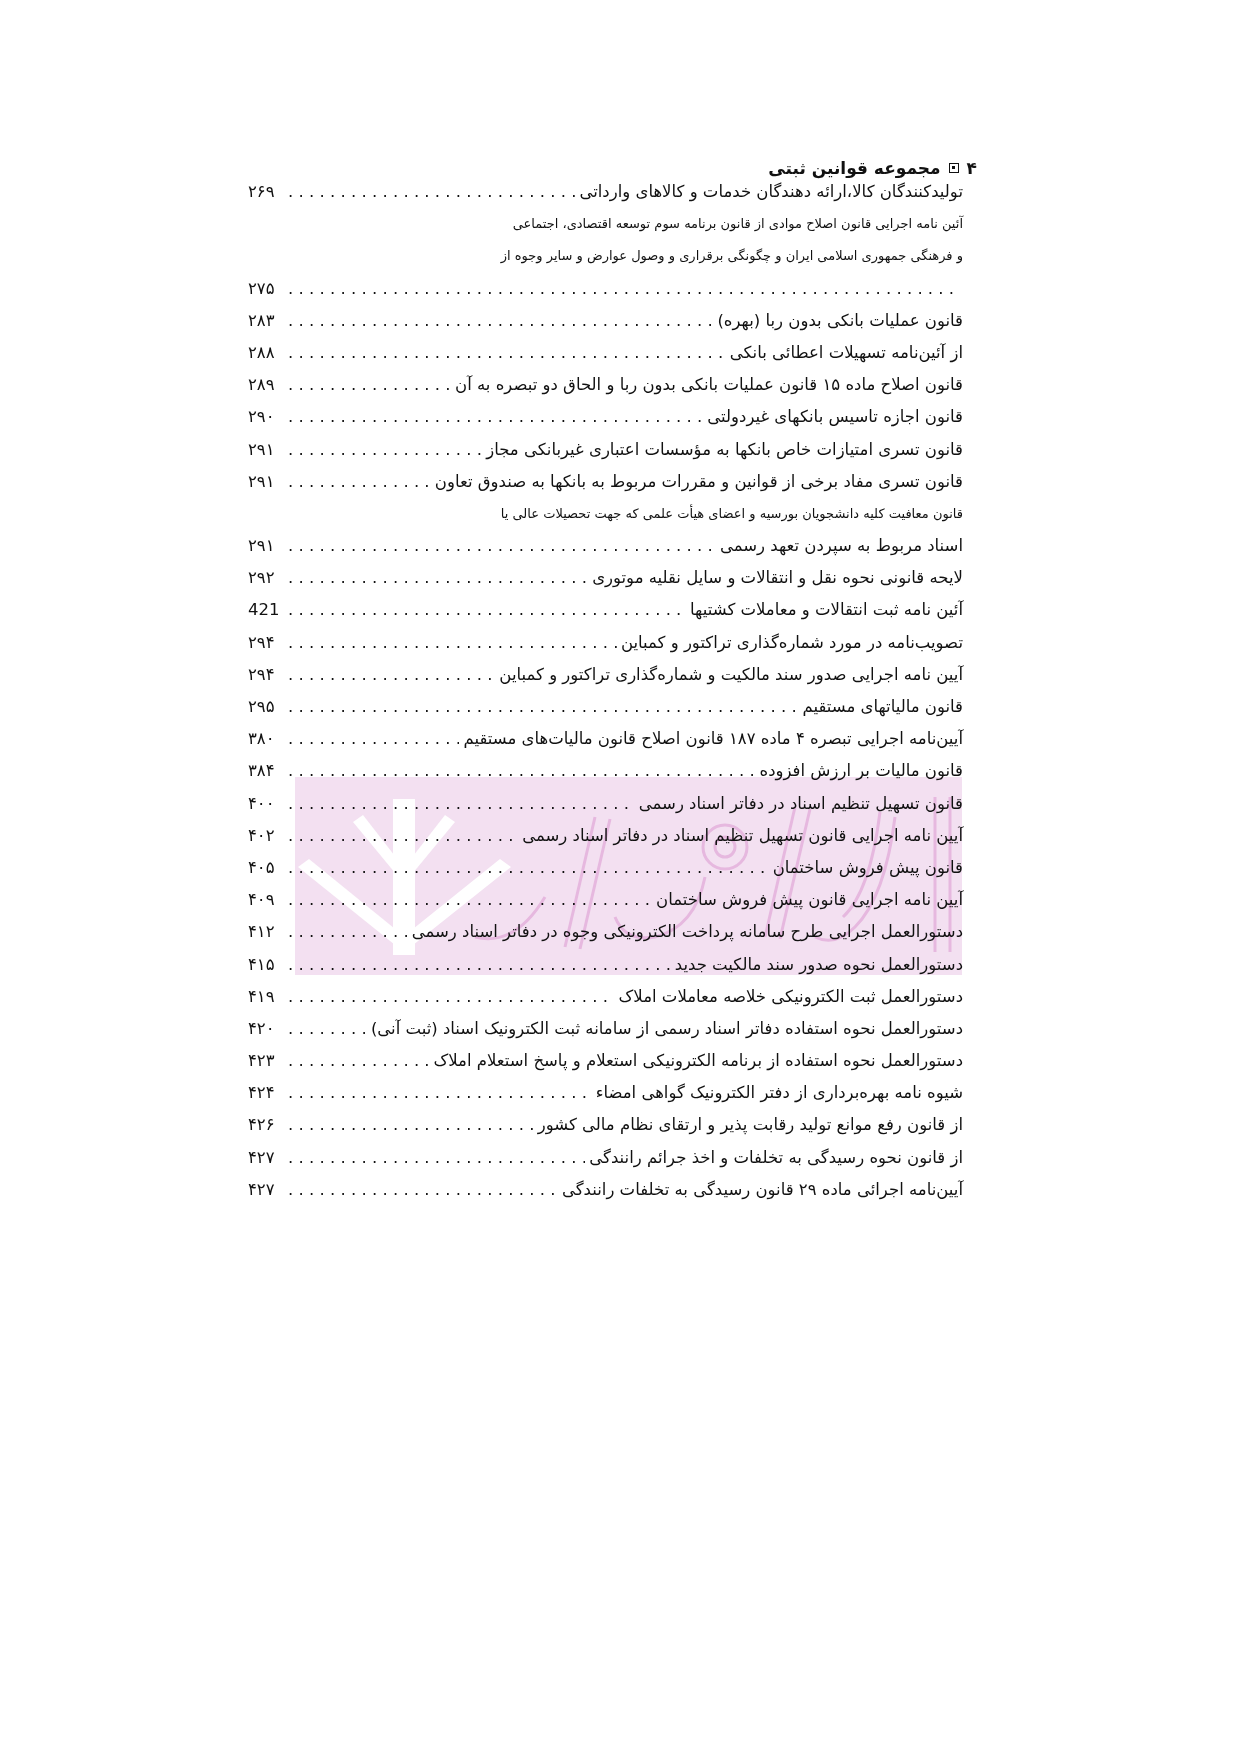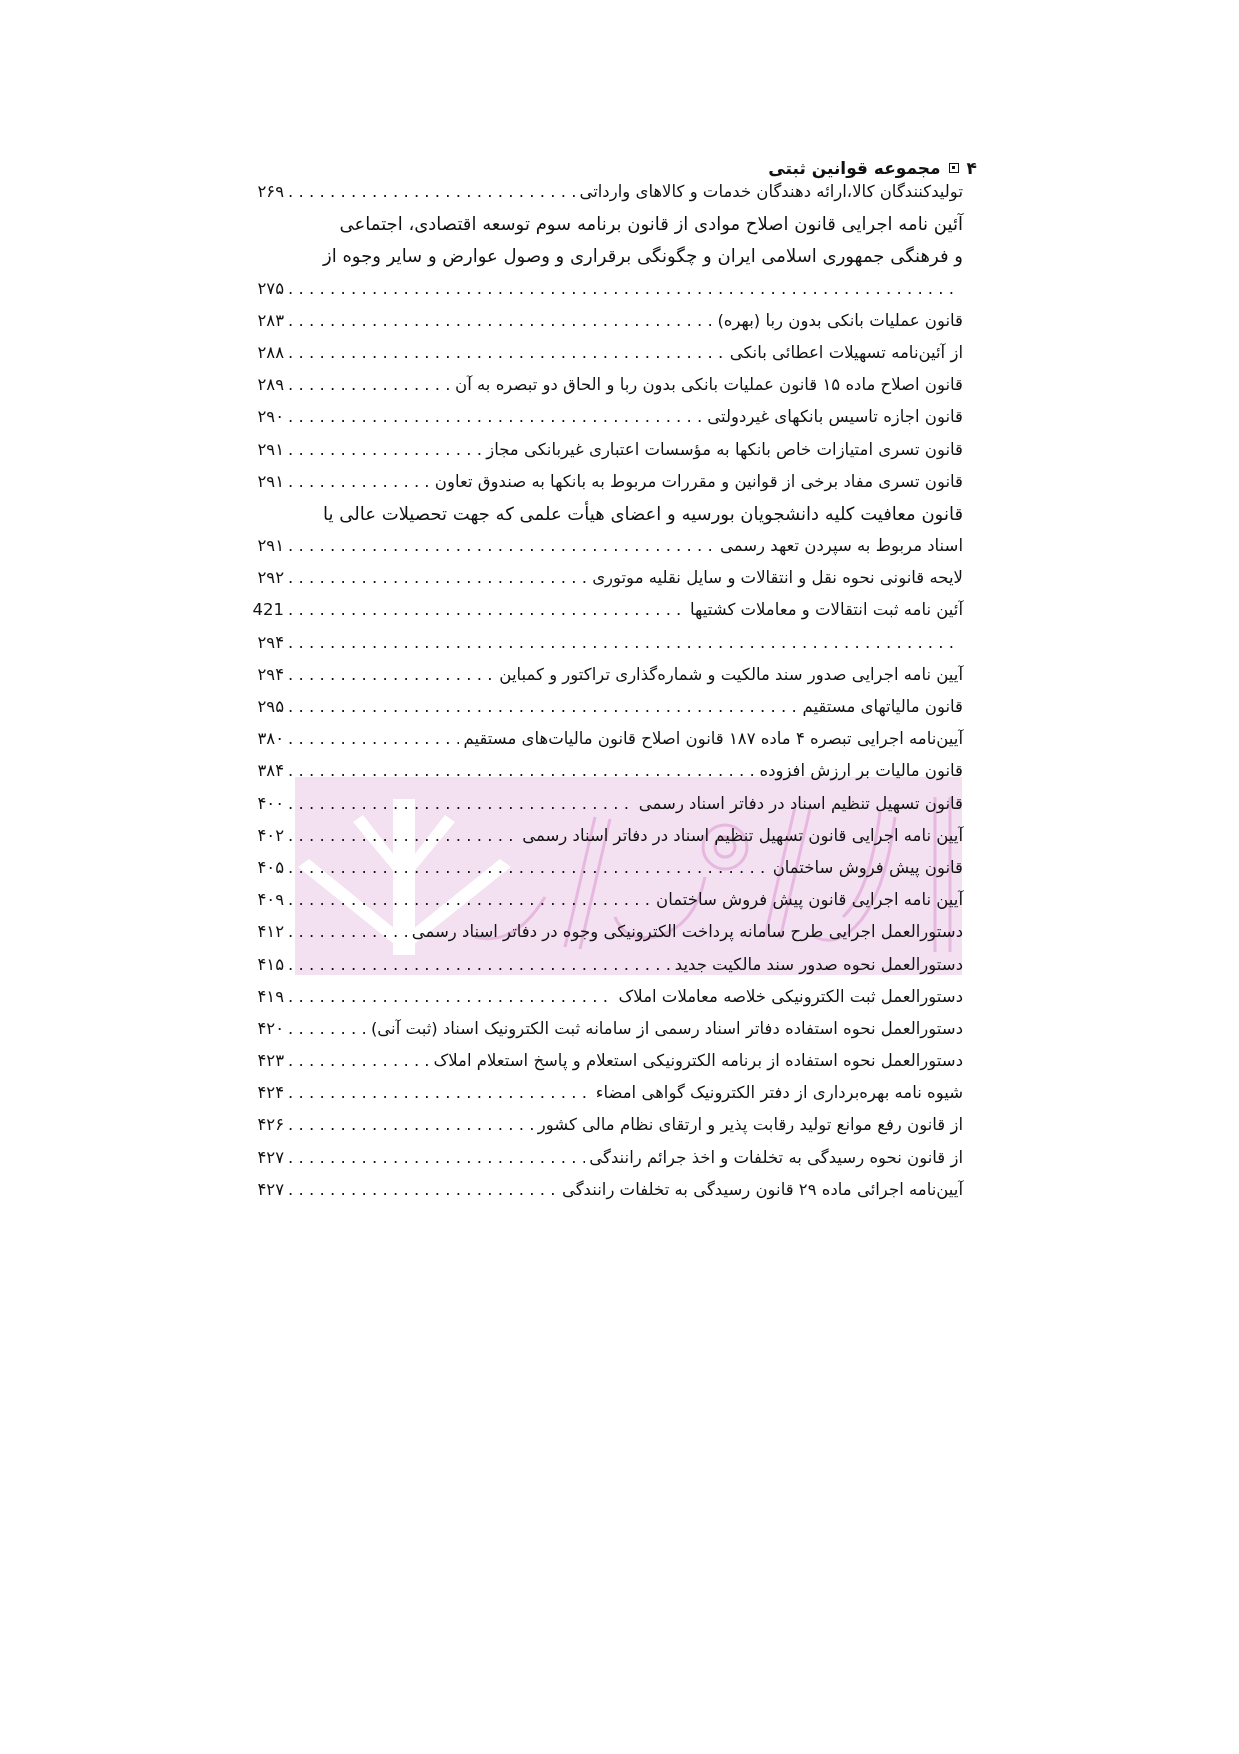--- a/index.html
+++ b/index.html
@@ -90,27 +90,27 @@
       direction: ltr;
       text-align: left;
     }
     .toc-leader::before {
       content: ". . . . . . . . . . . . . . . . . . . . . . . . . . . . . . . . . . . . . . . . . . . . . . . . . . . . . . . . . . . . . . . . . . . . . . . . . . . . . . . . . . . . . . . . . . . . . . . . . . . . . . . . . . . . . . . . . . . . . . . .";
       letter-spacing: 0px;
     }
     .toc-page {
       flex: 0 0 auto;
       min-width: 36px;
-      text-align: right;
+      text-align: left;
       font-size: 16.5px;
     }
     .toc-cont {
       height: 32.2px;
       line-height: 32.2px;
-      font-size: 18px;
+      font-size: 13px;
       white-space: nowrap;
     }
   </style>
 </head>
 <body>
 
 <div class="page-header">
   <span class="page-number">۴</span>
   <span class="header-square"></span>
   <span>مجموعه قوانین ثبتی</span>
@@ -231,20 +231,21 @@
   <div class="toc-entry">
     <div class="toc-line">
       <span class="toc-title">آئین نامه ثبت انتقالات و معاملات کشتیها</span>
       <span class="toc-leader"></span>
       <span class="toc-page">421</span>
     </div>
   </div>
 
   <div class="toc-entry">
     <div class="toc-line">
+      <span class="toc-title">تصویب‌نامه در مورد شماره‌گذاری تراکتور و کمباین</span>
       <span class="toc-leader"></span>
       <span class="toc-page">۲۹۴</span>
     </div>
   </div>
 
   <div class="toc-entry">
     <div class="toc-line">
       <span class="toc-title">آیین نامه اجرایی صدور سند مالکیت و شماره‌گذاری تراکتور و کمباین</span>
       <span class="toc-leader"></span>
       <span class="toc-page">۲۹۴</span>

